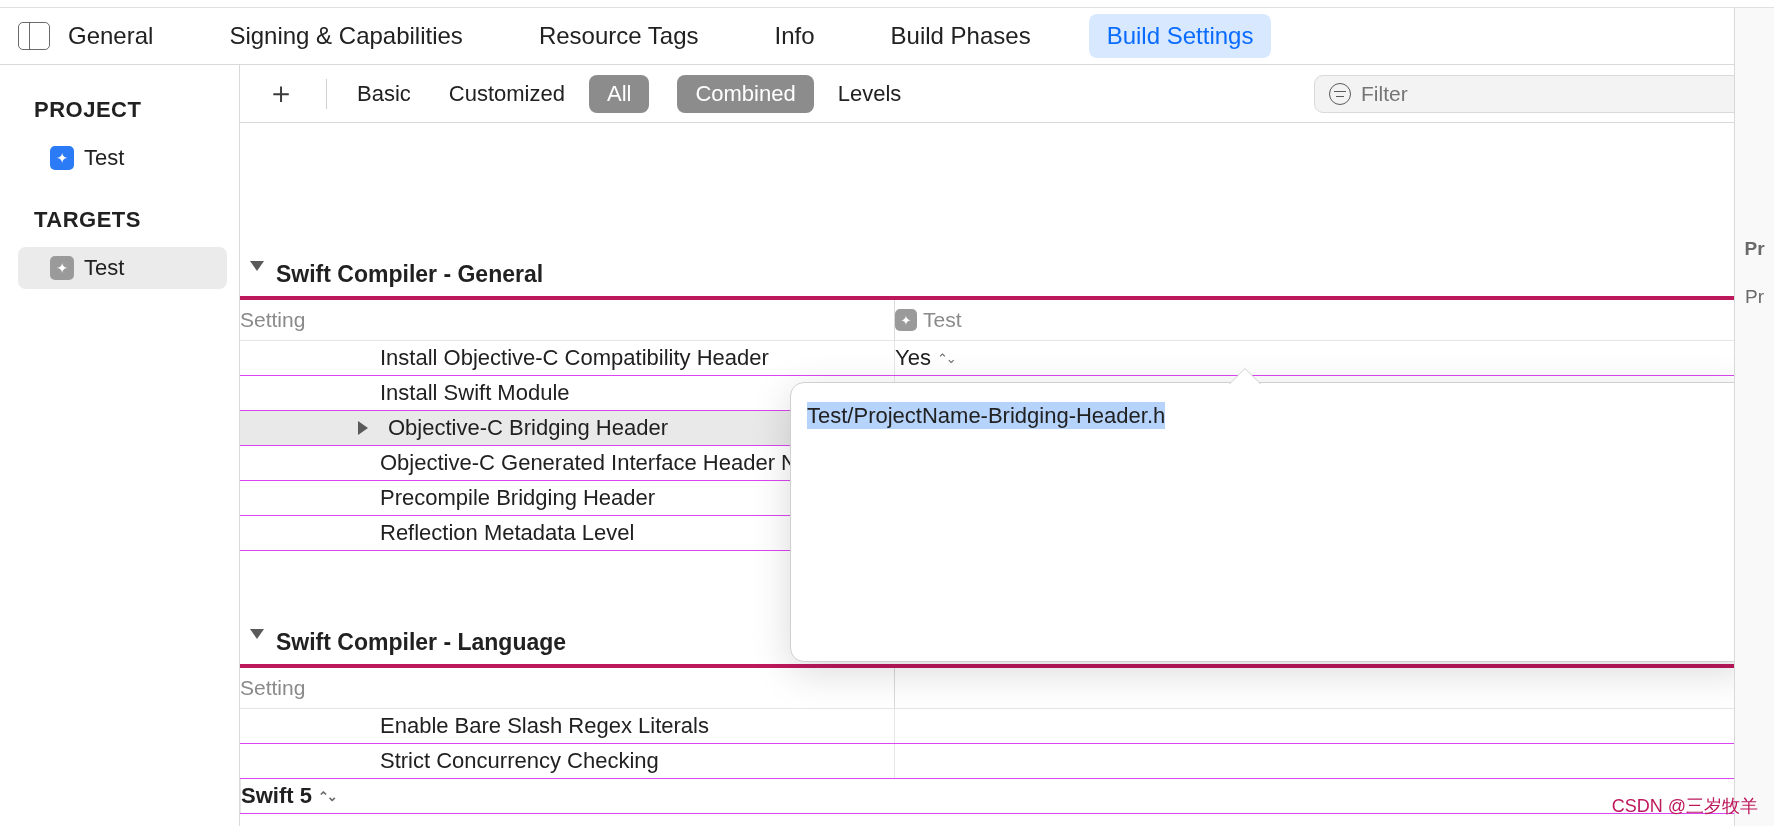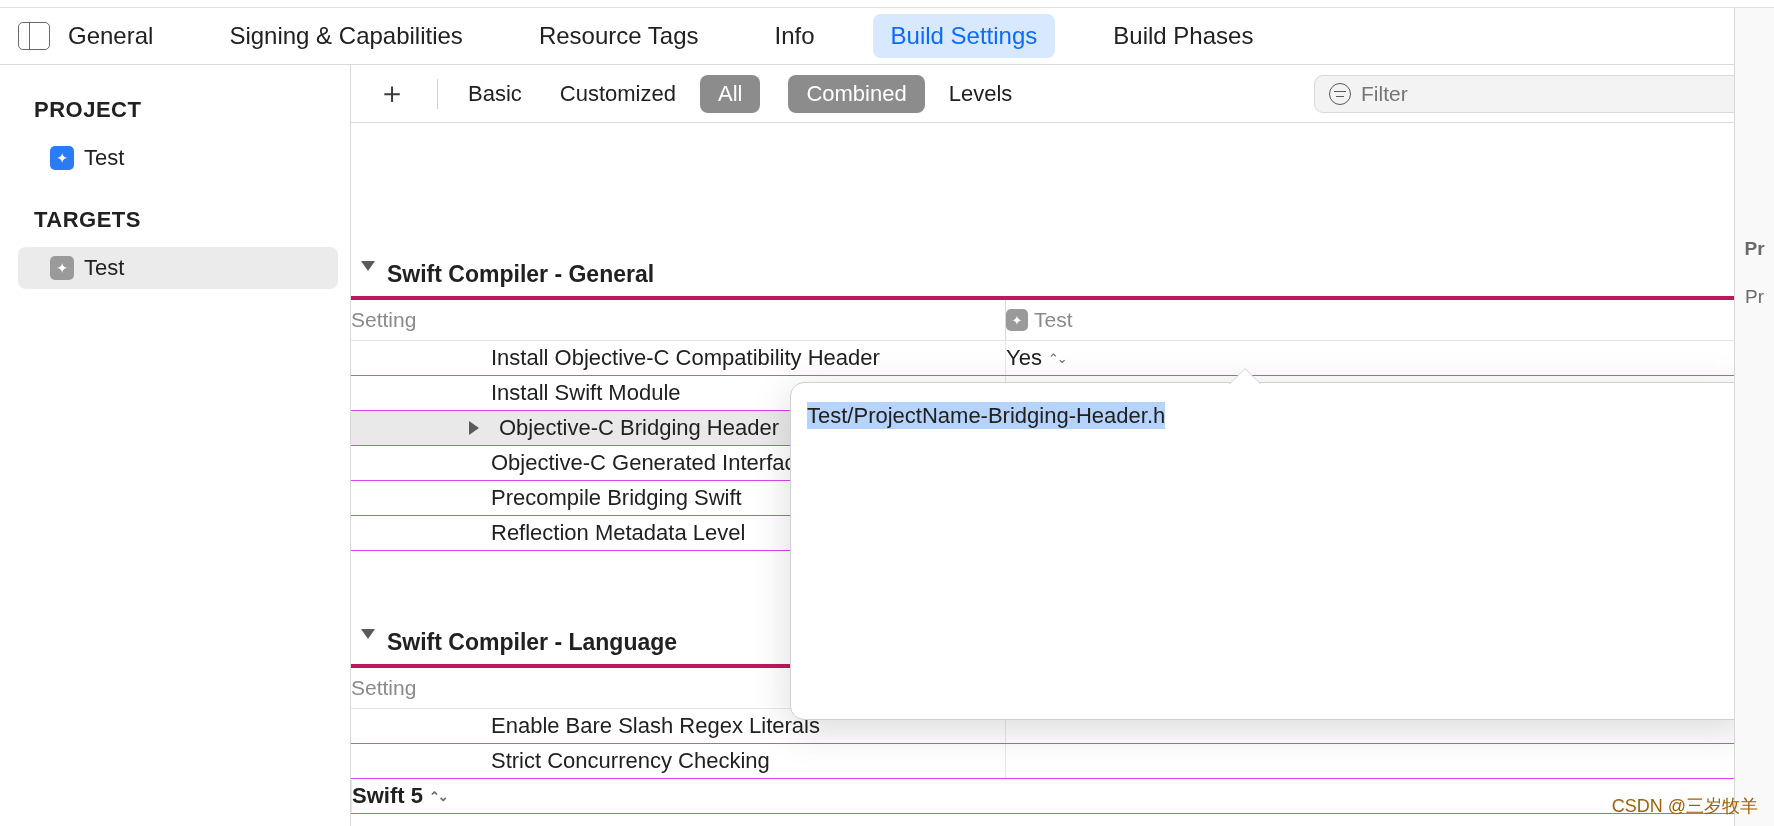--- a/index.html
+++ b/index.html
@@ -5,21 +5,21 @@
   * { box-sizing: border-box; margin: 0; padding: 0; font-family: -apple-system, "SF Pro Text", "Helvetica Neue", Arial, sans-serif; }
   body { width: 1774px; height: 826px; background: #fff; color: #212121; font-size: 19px; overflow: hidden; position: relative; }
   .topbar { position: absolute; top: 0; left: 0; right: 0; height: 8px; border-bottom: 1px solid #e0e0e0; }
   .tabbar { position: absolute; top: 8px; left: 0; right: 0; height: 57px; display: flex; align-items: center; border-bottom: 1px solid #d9d9d9; }
   .leftpanel-toggle { width: 32px; height: 28px; margin-left: 18px; border: 1.5px solid #6a6a6a; border-radius: 5px; display: flex; align-items: stretch; }
   .leftpanel-toggle .bar { width: 11px; border-right: 1.5px solid #6a6a6a; }
   .tabs { flex: 1; display: flex; justify-content: flex-start; gap: 40px; }
   .tab { padding: 8px 18px; border-radius: 8px; cursor: default; font-size: 24px; }
   .tab.active { background: #d7e8ff; color: #0a6cff; }
   .main { position: absolute; top: 65px; left: 0; right: 0; bottom: 0; display: flex; }
-  .sidebar { width: 351px; border-right: 1px solid #d9d9d9; padding: 32px 0 0 0; }
+  .sidebar { width: 240px; border-right: 1px solid #d9d9d9; padding: 32px 0 0 0; }
   .side-heading { font-weight: 700; font-size: 22px; letter-spacing: .5px; padding: 0 0 14px 34px; }
   .side-item { display: flex; align-items: center; gap: 10px; padding: 8px 18px 8px 32px; font-size: 22px; border-radius: 8px; margin: 0 12px 28px 18px; }
   .side-item.selected { background: #ebebeb; }
   .side-item .appicon { width: 24px; height: 24px; background: #2c7bf6; border-radius: 5px; display: flex; align-items: center; justify-content: center; color: #fff; font-size: 14px; }
   .side-item .appicon.gray { background: #9a9a9a; }
   .content { flex: 1; display: flex; flex-direction: column; min-width: 0; }
   .toolbar { height: 58px; border-bottom: 1px solid #d9d9d9; display: flex; align-items: center; padding: 0 12px; gap: 10px; }
   .plusbtn { font-size: 30px; font-weight: 300; padding: 0 14px; color: #3a3a3a; }
   .vdiv { width: 1px; height: 30px; background: #d0d0d0; margin: 0 6px; }
   .scope { font-size: 22px; padding: 6px 14px; border-radius: 8px; }
@@ -38,45 +38,45 @@
   .header-row { display: flex; border-top: 4px solid #be185d; border-bottom: 1px solid #e6e6e6; }
   .header-row .hcell { padding: 8px 0; color: #8a8a8a; font-size: 21px; }
   .col-setting { width: 654px; padding-left: 140px; }
   .row { display: flex; border-bottom: 1px solid #d946ef; font-size: 22px; }
   .row .rcell { padding: 4px 0; }
   .row.selected { background: #e9e9e9; }
   .row .setting-indent { padding-left: 140px; display:flex; align-items:center; gap:10px; }
   .row .setting-indent2 { padding-left: 118px; display:flex; align-items:center; gap:20px; }
   .updown { font-size: 13px; color: #6a6a6a; letter-spacing: -2px; }
   .bold { font-weight: 700; }
-  .popover { position: absolute; top: 382px; left: 790px; width: 960px; height: 338px; background: #fff; border: 1px solid #d0d0d0; border-radius: 14px; box-shadow: 0 10px 40px rgba(0,0,0,.15); padding: 20px 16px; }
+  .popover { position: absolute; top: 382px; left: 790px; width: 960px; height: 280px; background: #fff; border: 1px solid #d0d0d0; border-radius: 14px; box-shadow: 0 10px 40px rgba(0,0,0,.15); padding: 20px 16px; }
   .popover .arrow { position: absolute; top: -14px; left: 438px; width: 0; height: 0; border-left: 16px solid transparent; border-right: 16px solid transparent; border-bottom: 16px solid #fff; filter: drop-shadow(0 -1px 0 #d0d0d0); }
   .popover .seltext { background: #b5d3fb; font-size: 22px; padding: 1px 0; }
   .rightstrip { position: absolute; top: 8px; right: 0; width: 40px; height: 820px; border-left: 1px solid #d9d9d9; background: #f9f9f9; padding-top: 230px; font-weight: 700; color: #6a6a6a; display:flex; flex-direction:column; gap: 26px; align-items:center; }
-  .watermark { position: absolute; right: 16px; bottom: 8px; color: #a16207; font-size: 18px; }
+  .watermark { position: absolute; right: 16px; bottom: 8px; color: #be185d; font-size: 18px; }
   .appicon-sm { width: 22px; height: 22px; background: #9a9a9a; border-radius: 5px; display:inline-flex; align-items:center; justify-content:center; color:#fff; font-size:13px; }
   .col-valuewrap { flex:1; display:flex; align-items:center; gap:6px; padding-left: 4px; border-left: 1px solid #e6e6e6; }
   .hcell.col-valuewrap { border-left: 1px solid #d9d9d9; }
 </style>
 </head>
 <body>
 
 <div class="topbar"></div>
 
 <div class="tabbar">
   <div class="leftpanel-toggle">
       <div class="bar"></div>
     </div>
   <div class="tabs">
     <div class="tab">General</div>
     <div class="tab">Signing &amp; Capabilities</div>
     <div class="tab">Resource Tags</div>
     <div class="tab">Info</div>
+    <div class="tab">Build Phases</div>
     <div class="tab active">Build Settings</div>
-    <div class="tab">Build Phases</div>
   </div>
 </div>
 
 <div class="main">
   <div class="sidebar">
     <div class="side-heading">PROJECT</div>
     <div class="side-item">
       <span class="appicon">✦</span>
       <span>Test</span>
     </div>
@@ -139,21 +139,21 @@
         </div>
         <div class="rcell col-valuewrap"></div>
       </div>
       <div class="row">
         <div class="rcell col-setting setting-indent">Objective-C Generated Interface Header Name</div>
         <div class="rcell col-valuewrap">
           <span>Test-Swift.h</span>
         </div>
       </div>
       <div class="row">
-        <div class="rcell col-setting setting-indent">Precompile Bridging Swift</div>
+        <div class="rcell col-setting setting-indent">Precompile Bridging Header</div>
         <div class="rcell col-valuewrap"></div>
       </div>
       <div class="row">
         <div class="rcell col-setting setting-indent">Reflection Metadata Level</div>
         <div class="rcell col-valuewrap"></div>
       </div>
 
       <div style="height:70px"></div>
 
       <div class="section-title">

